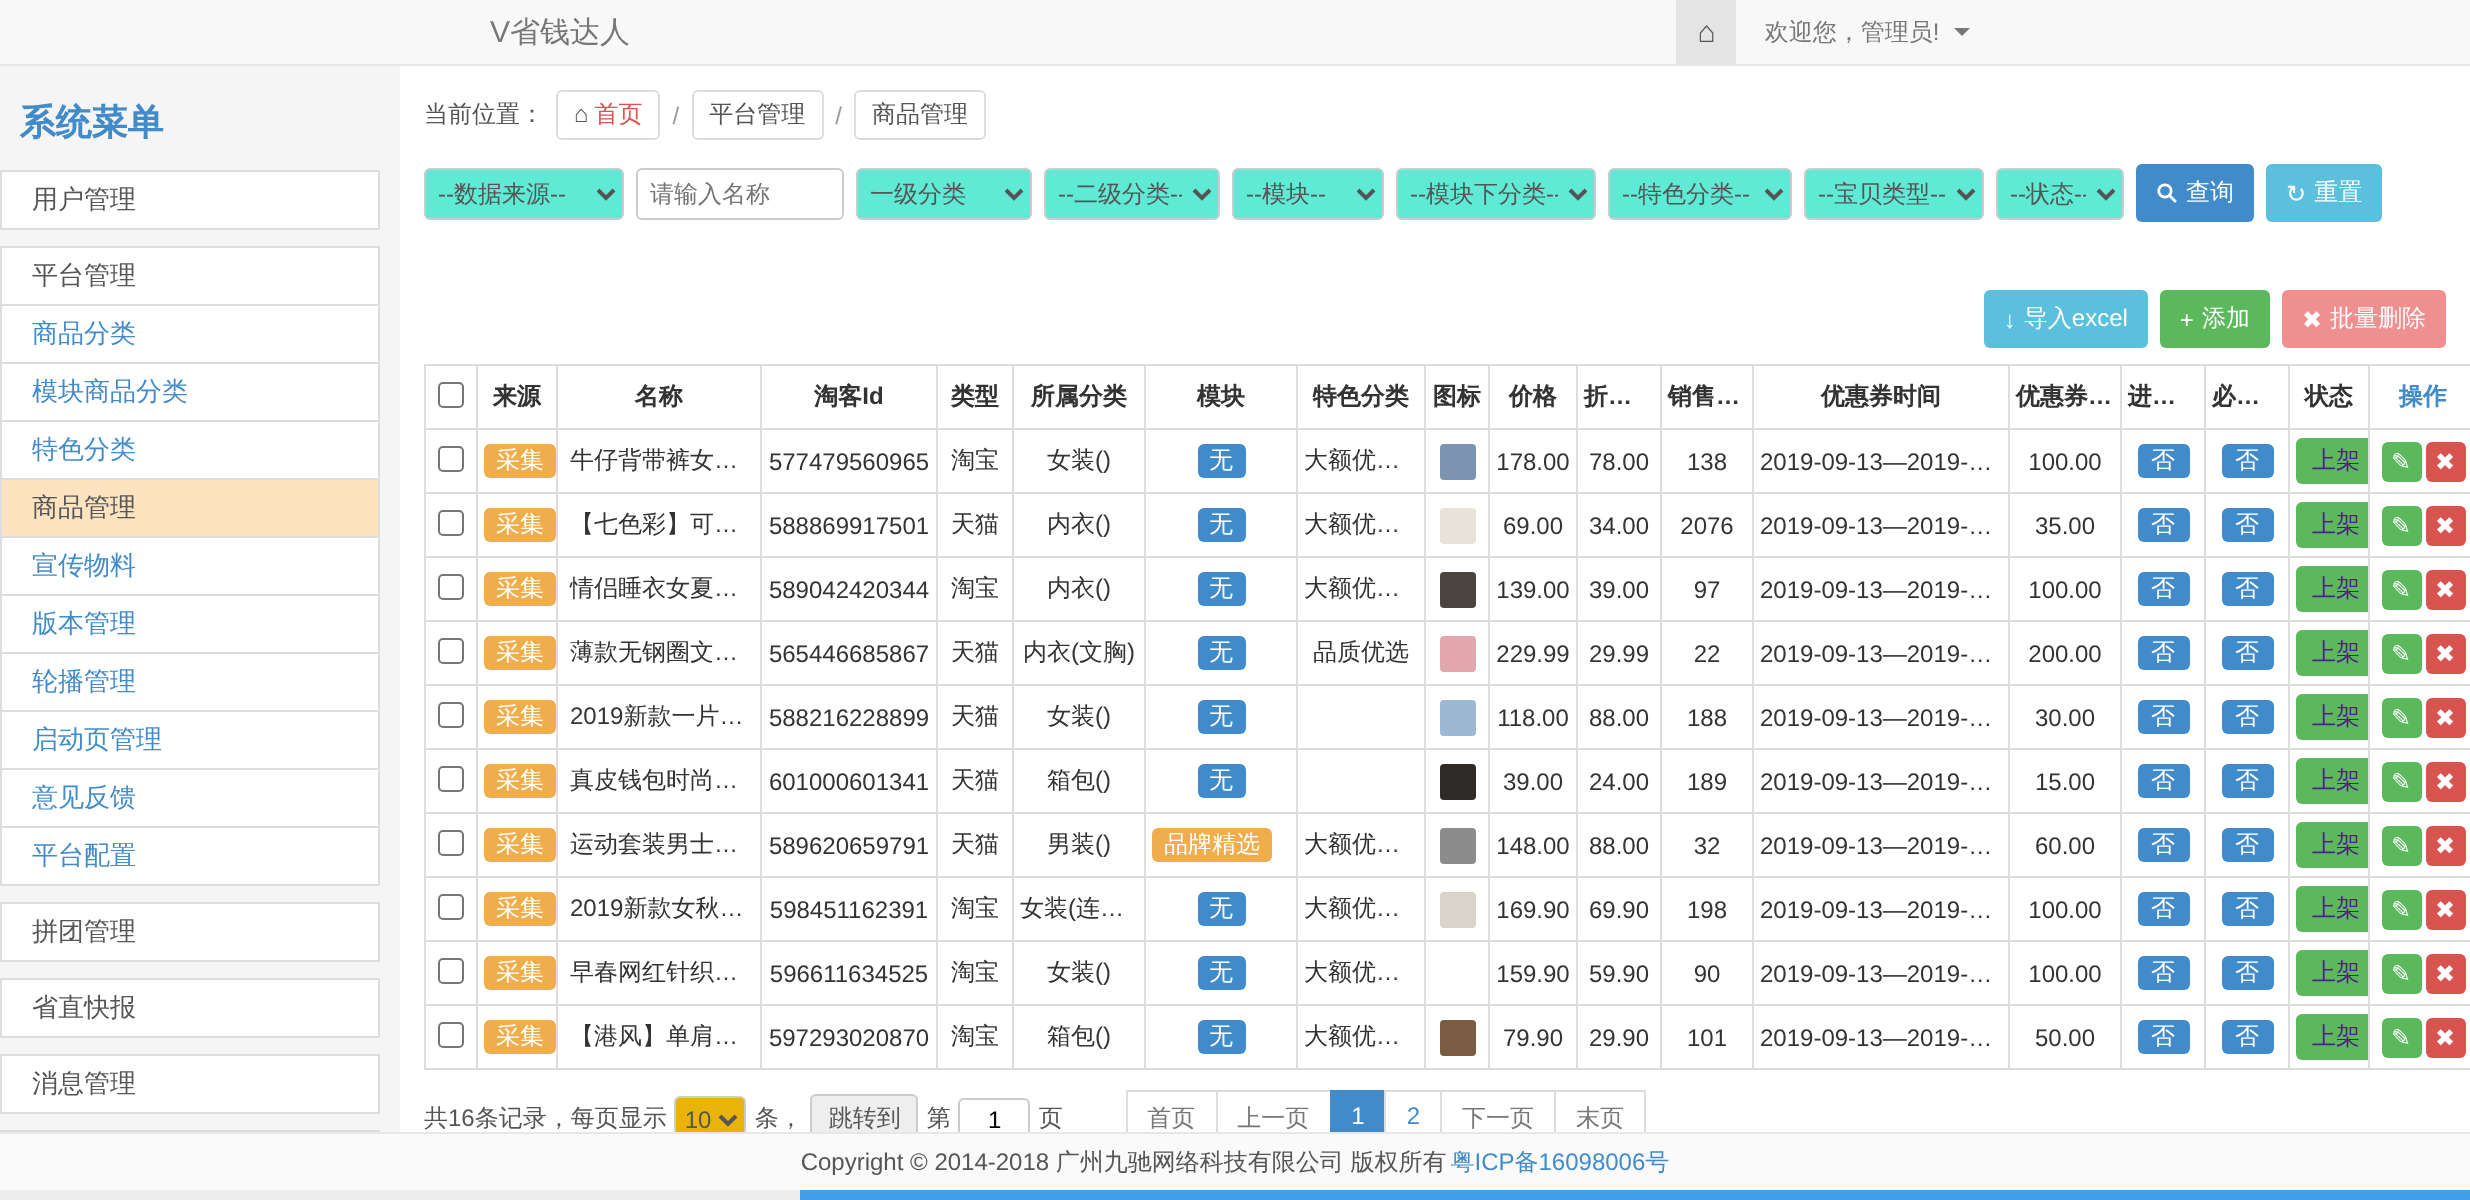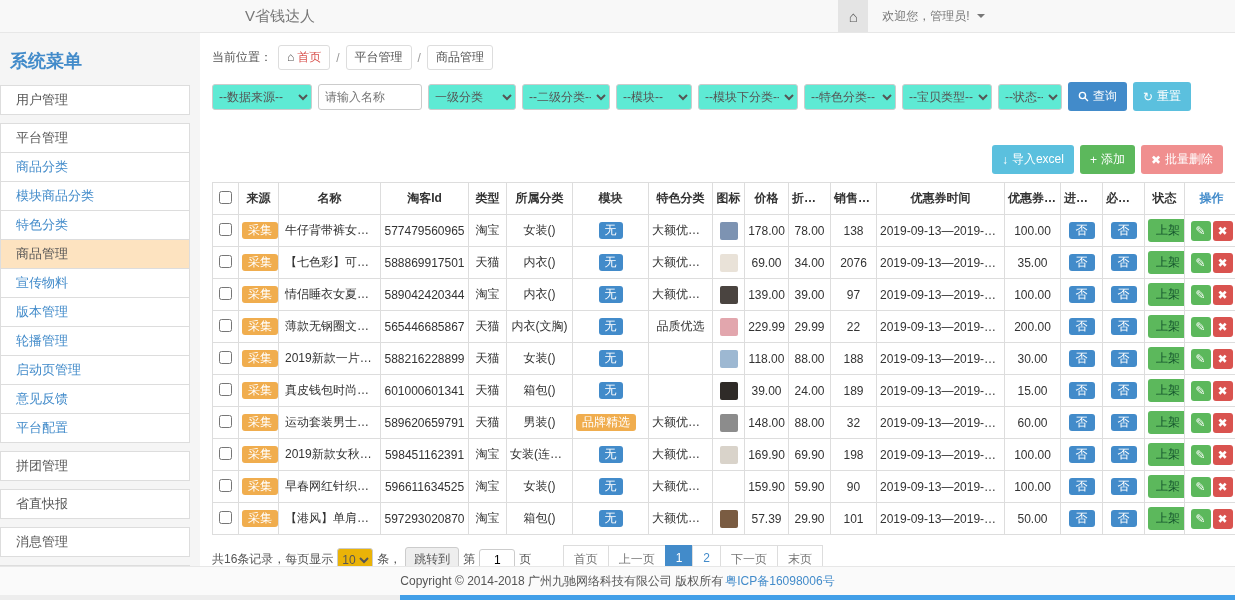--- a/index.html
+++ b/index.html
@@ -49,21 +49,21 @@
   table { width: 100%; border-collapse: collapse; table-layout: fixed; font-size: 12px; }
   th, td { border: 1px solid #ddd; padding: 4px 3px; text-align: center; overflow: hidden; white-space: nowrap; text-overflow: ellipsis; height: 27px; }
   th { font-weight: bold; color: #333; padding: 7px 3px; background: #fff; }
   th.ops-head { color: var(--blue,#428bca); }
   td.name-cell { text-align: left; padding-left: 6px; }
   .badge { display: inline-block; border-radius: 3px; color: #fff; padding: 2px 6px; font-size: 12px; line-height: 1.15; }
   .badge.orange { background: var(--orange,#f0ad4e); }
   .badge.blue { background: var(--blue,#428bca); }
   .badge.toggle { cursor: pointer; padding: 2px 7px; }
   .module-extra { font-size: 11px; color: #333; margin-left: 1px; }
-  .status-btn { background: var(--green,#5cb85c); color: #14532d; border: none; border-radius: 3px; padding: 3px 8px; font-size: 12px; cursor: pointer; }
+  .status-btn { background: var(--green,#5cb85c); color: #4c1d95; border: none; border-radius: 3px; padding: 3px 8px; font-size: 12px; cursor: pointer; }
   .op-btn { display: inline-block; width: 20px; height: 20px; line-height: 20px; border-radius: 3px; color: #fff; font-size: 12px; cursor: pointer; margin: 0 1px; text-align: center; }
   .op-btn.edit { background: var(--green,#5cb85c); }
   .op-btn.del { background: var(--red,#d9534f); }
   .thumb { width: 18px; height: 18px; border-radius: 2px; margin: 0 auto; }
   
   .pagination-row { display: flex; align-items: center; justify-content: space-between; margin-top: 10px; font-size: 12px; color: #555; }
   .page-summary { display: flex; align-items: center; gap: 4px; }
   .per-page { height: 24px; border: 1px solid #ccc; border-radius: 3px; font-size: 12px; color: #555; background: #eab308; }
   .jump-input { width: 36px; height: 22px; border: 1px solid #ccc; border-radius: 3px; text-align: center; font-size: 12px; }
   .jump-btn { background: #eee; border: 1px solid #ccc; border-radius: 3px; padding: 3px 8px; font-size: 12px; color: #555; cursor: pointer; }
@@ -427,21 +427,21 @@
             <td><span class="badge orange">采集</span></td>
             <td class="name-cell">【港风】单肩斜挎链条...</td>
             <td>597293020870</td>
             <td>淘宝</td>
             <td>箱包()</td>
             <td><span class="badge blue">无</span></td>
             <td>大额优惠券</td>
             <td>
               <div class="thumb" style="background: rgb(122, 92, 66);"></div>
             </td>
-            <td>57.39</td>
+            <td>79.90</td>
             <td>29.90</td>
             <td>101</td>
             <td>2019-09-13—2019-09-18</td>
             <td>50.00</td>
             <td><span class="badge blue toggle">否</span></td>
             <td><span class="badge blue toggle">否</span></td>
             <td><button class="status-btn">上架</button></td>
             <td><span class="op-btn edit">✎</span><span class="op-btn del">✖</span></td>
           </tr>
         </tbody>

